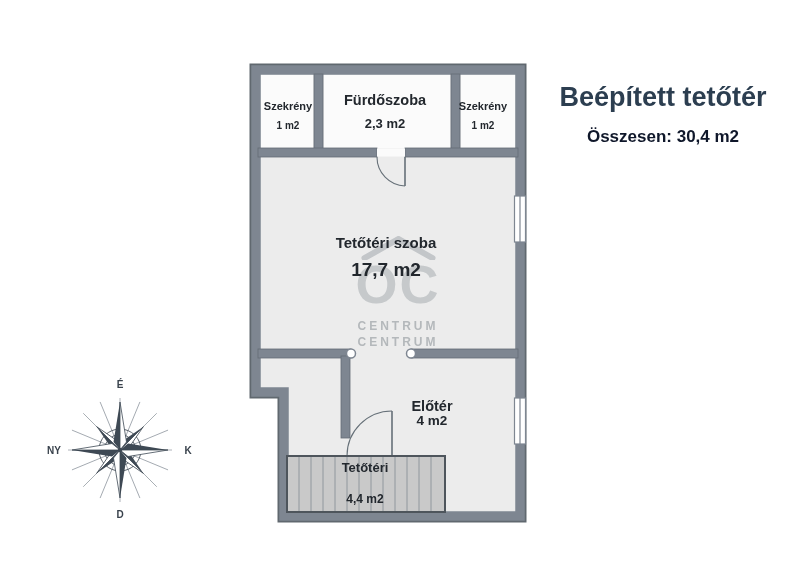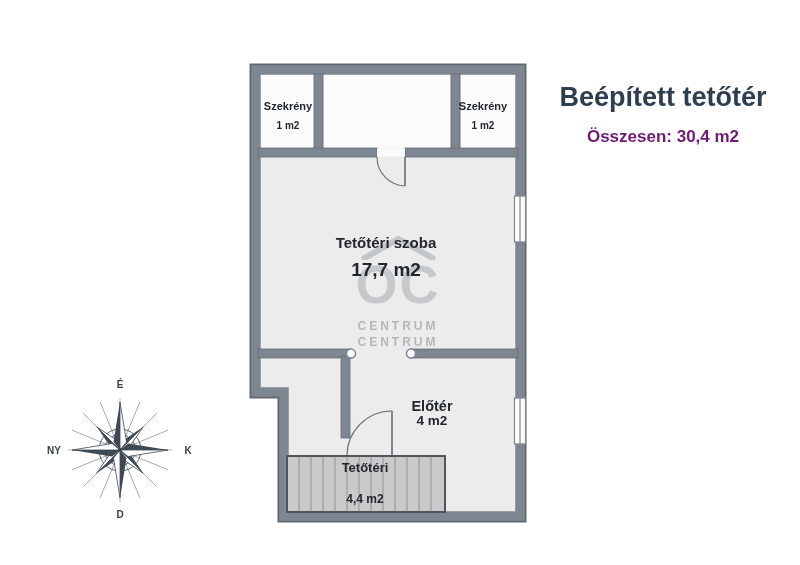--- a/index.html
+++ b/index.html
@@ -12,21 +12,21 @@
     position:absolute;transform:translateX(-50%);text-align:center;
     color:#22272d;font-weight:700;z-index:3;white-space:nowrap;line-height:1.05;
   }
   .lbl .area{font-weight:700;text-align:center;}
   .title{
     position:absolute;left:663px;top:82px;transform:translateX(-50%);
     font-size:27px;font-weight:700;color:#2c3e50;white-space:nowrap;z-index:3;
   }
   .subtitle{
     position:absolute;left:663px;top:127px;transform:translateX(-50%);
-    font-size:17px;font-weight:700;color:#701a75;white-space:nowrap;z-index:3;
+    font-size:17px;font-weight:700;color:#0f172a;white-space:nowrap;z-index:3;
   }
   .watermark{
     position:absolute;left:398px;top:236px;transform:translateX(-50%);
     text-align:center;z-index:2;color:#c7cacc;user-select:none;
   }
   .watermark .initials{
     font-size:54px;font-weight:700;color:#c6c9cb;line-height:0.95;letter-spacing:2px;margin-top:-5px;
   }
   .watermark .brand{
     font-size:12px;font-weight:700;letter-spacing:3px;color:#b4b8bb;margin-top:9px;line-height:1.25;
@@ -154,20 +154,24 @@
   </div>
 
   <div class="title">Beépített tetőtér</div>
   <div class="subtitle">Összesen: 30,4 m2</div>
 
   <div class="lbl" style="left:288px;top:101px;font-size:11px">
     <div>Szekrény</div>
     <div class="area" style="font-size:10px;margin-top:8px">1 m2</div>
   </div>
 
+  <div class="lbl" style="left:385px;top:93px;font-size:14.5px">
+    <div>Fürdőszoba</div>
+    <div class="area" style="font-size:13px;margin-top:9px">2,3 m2</div>
+  </div>
 
   <div class="lbl" style="left:483px;top:101px;font-size:11px">
     <div>Szekrény</div>
     <div class="area" style="font-size:10px;margin-top:8px">1 m2</div>
   </div>
 
   <div class="lbl" style="left:386px;top:235px;font-size:15px">
     <div>Tetőtéri szoba</div>
     <div class="area" style="font-size:19px;margin-top:9px">17,7 m2</div>
   </div>

